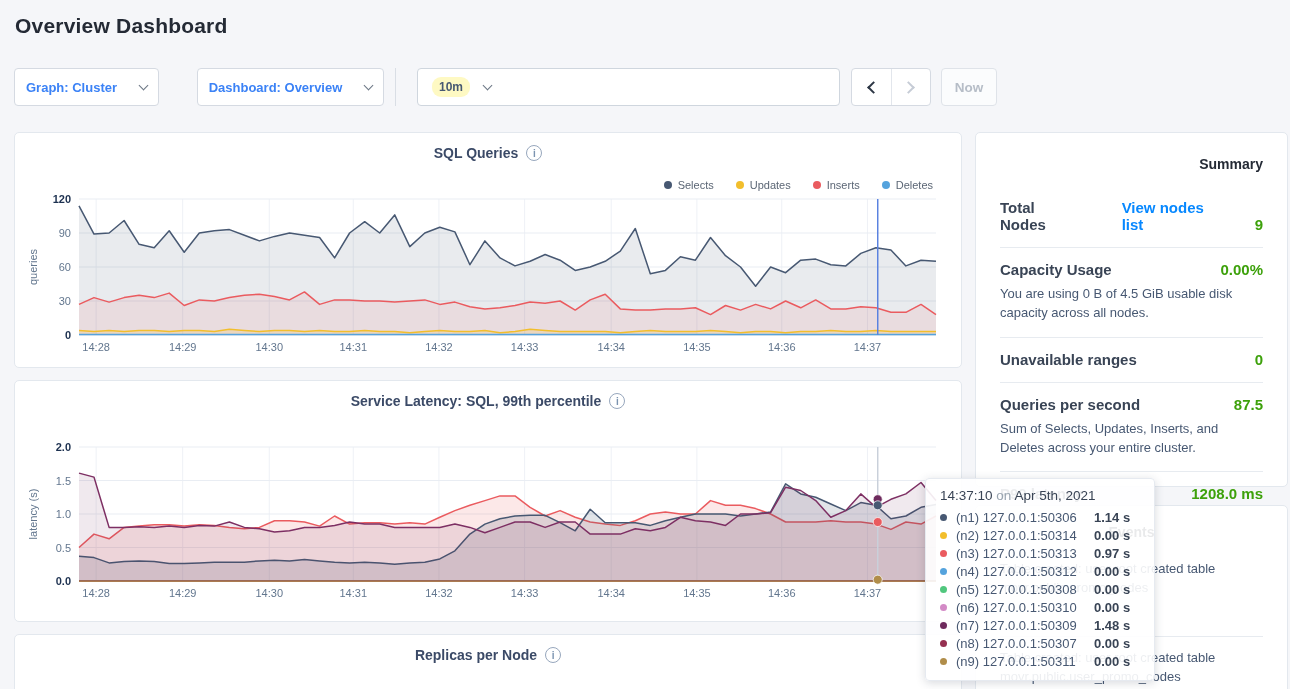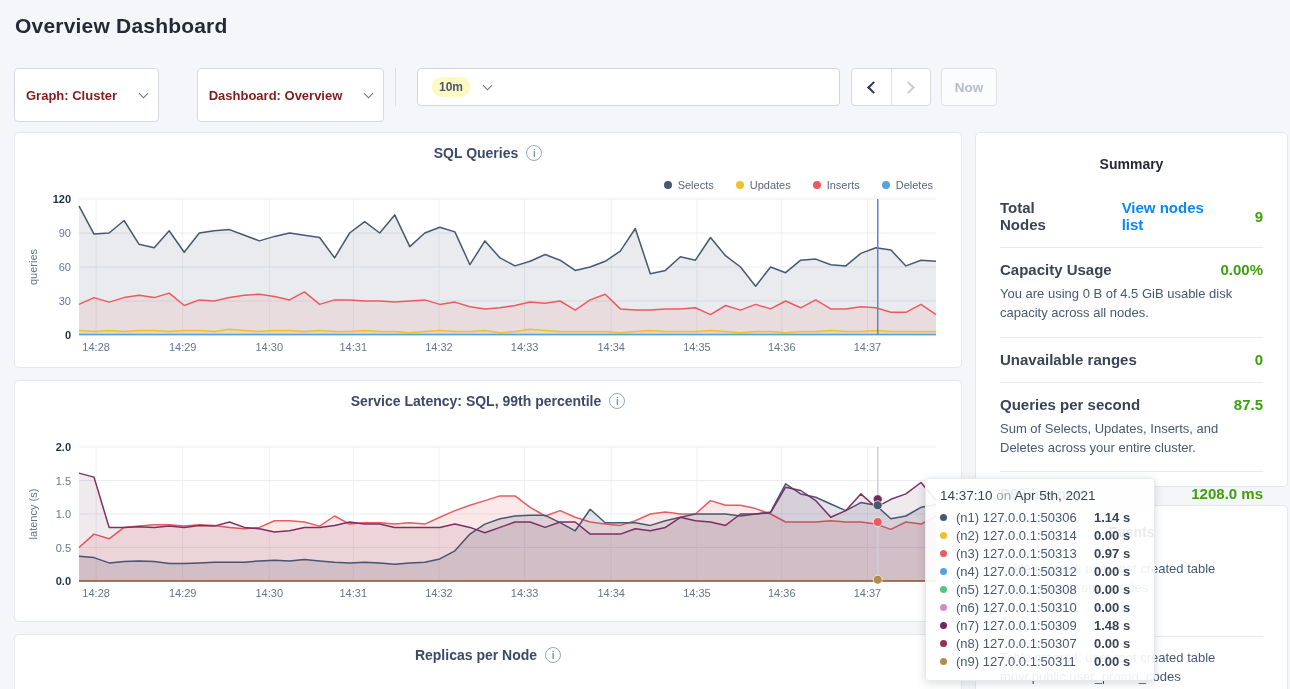--- a/index.html
+++ b/index.html
@@ -2,22 +2,22 @@
 <html><head>
 <meta charset="utf-8">
 <style>
   * { margin:0; padding:0; box-sizing:border-box; }
   html,body { width:1290px; height:689px; overflow:hidden; }
   body { font-family:"Liberation Sans", sans-serif; background:#f5f6f9; position:relative; color:#394455; }
 
   .page-title { position:absolute; left:15px; top:14px; font-size:21px; color:#242a35; letter-spacing:.2px; }
 
   
-  .btn { position:absolute; top:68px; height:54px; background:#fff; border:1px solid #d5dae2; border-radius:4px;
-         display:flex; align-items:center; justify-content:center; gap:23px; font-size:13px; font-weight:bold; color:#7f1d1d; cursor:pointer; }
+  .btn { position:absolute; top:68px; height:38px; background:#fff; border:1px solid #d5dae2; border-radius:4px;
+         display:flex; align-items:center; justify-content:center; gap:23px; font-size:13px; font-weight:bold; color:#3b82f6; cursor:pointer; }
   .chev { display:inline-block; width:7px; height:7px; border-right:1.6px solid #6b7684; border-bottom:1.6px solid #6b7684; transform:rotate(45deg); margin-top:-4px; }
   .vdivider { position:absolute; left:395px; top:68px; width:1px; height:38px; background:#d9dee5; }
   .timepicker { position:absolute; left:417px; top:68px; width:423px; height:38px; background:#fff; border:1px solid #cfd6de; border-radius:4px;
                 display:flex; align-items:center; padding:0 14px; cursor:pointer; }
   .time-badge { background:#fef9c3; color:#475872; font-size:12px; font-weight:bold; border-radius:9px; padding:3px 7px; margin-right:14px; }
   .time-label { font-size:13.5px; font-weight:bold; color:#242a35; flex:1; }
   .pn-group { position:absolute; left:851px; top:68px; width:80px; height:38px; background:#fff; border:1px solid #d5dae2; border-radius:4px; display:flex; }
   .pn-cell { width:40px; display:flex; align-items:center; justify-content:center; cursor:pointer; }
   .pn-cell + .pn-cell { border-left:1px solid #e2e6ec; }
   .arrow-l { width:9px; height:9px; border-left:2.2px solid #2c3644; border-bottom:2.2px solid #2c3644; transform:rotate(45deg); margin-left:4px; }
@@ -36,24 +36,24 @@
   .chart-title-row { position:absolute; top:12px; left:0; width:100%; display:flex; align-items:center; justify-content:center; gap:8px; }
   .chart-title { font-size:14px; font-weight:bold; color:#3b4a67; }
   .info-icon { width:16px; height:16px; border:1px solid #97a7bd; border-radius:50%; display:flex; align-items:center; justify-content:center;
                font-size:10px; color:#7b93b0; font-weight:bold; cursor:pointer; }
   .legend-row { position:absolute; top:46px; right:28px; display:flex; gap:22px; }
   .legend-item { display:flex; align-items:center; gap:6px; font-size:11px; color:#5b6675; }
   .legend-dot { width:8px; height:8px; border-radius:50%; }
   svg.chart { position:absolute; left:0; top:0; }
 
   
-  .sum-heading { text-align:center; font-size:14px; font-weight:bold; color:#242a35; padding:8px 0 14px; }
+  .sum-heading { text-align:right; font-size:14px; font-weight:bold; color:#242a35; padding:8px 0 14px; }
   .sum-row { padding:13px 0 14px; border-bottom:1px solid #e7ebf0; }
   .sum-row.last { border-bottom:none; }
-  .sum-line { display:flex; align-items:center;gap:34px; }
+  .sum-line { display:flex; align-items:flex-end;gap:34px; }
   .sum-label { font-size:15px; font-weight:bold; color:#394455; }
   .sum-link { font-size:15px; font-weight:bold; color:#0788ff; margin-left:10px; cursor:pointer; }
   .sum-value { margin-left:auto; font-size:15px; font-weight:bold; color:#3da10b; }
   .sum-desc { font-size:13px; color:#475872; line-height:1.45; margin-top:7px; }
 
   
   .ev-heading { text-align:center; font-size:14px; font-weight:bold; color:#242a35; padding:4px 0 14px; }
   .ev-item { font-size:13px; color:#475872; line-height:1.45; padding:6px 0 38px; border-bottom:1px solid #e7ebf0; }
   .ev-item.last { border-bottom:none; padding:12px 0 6px; }
 

